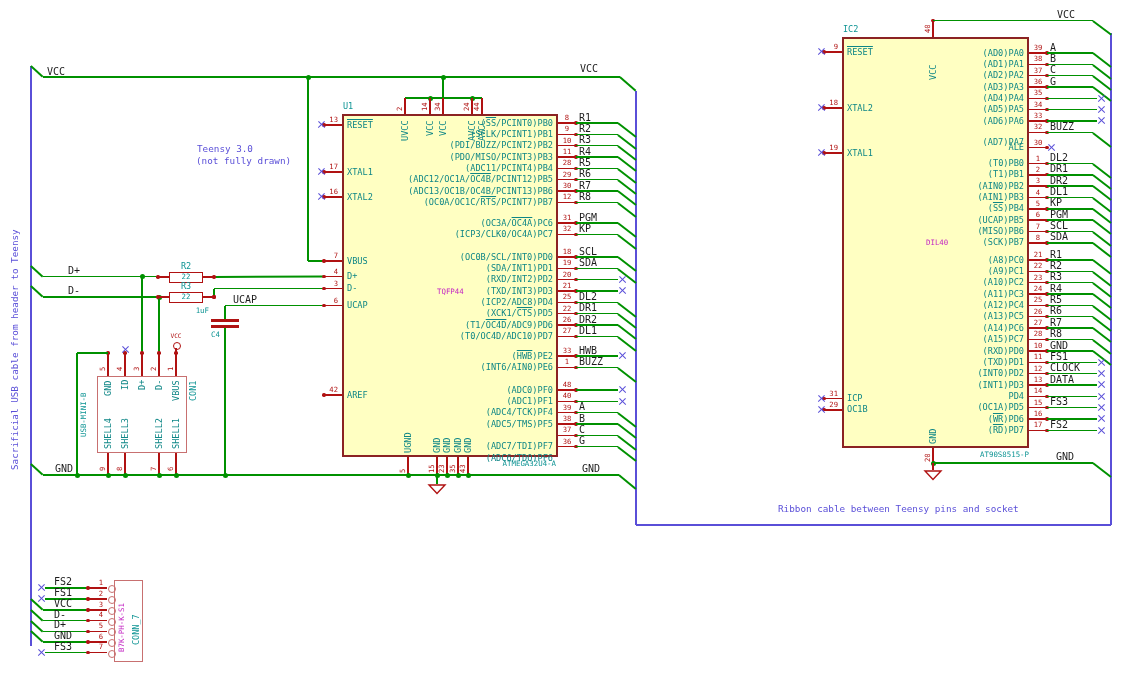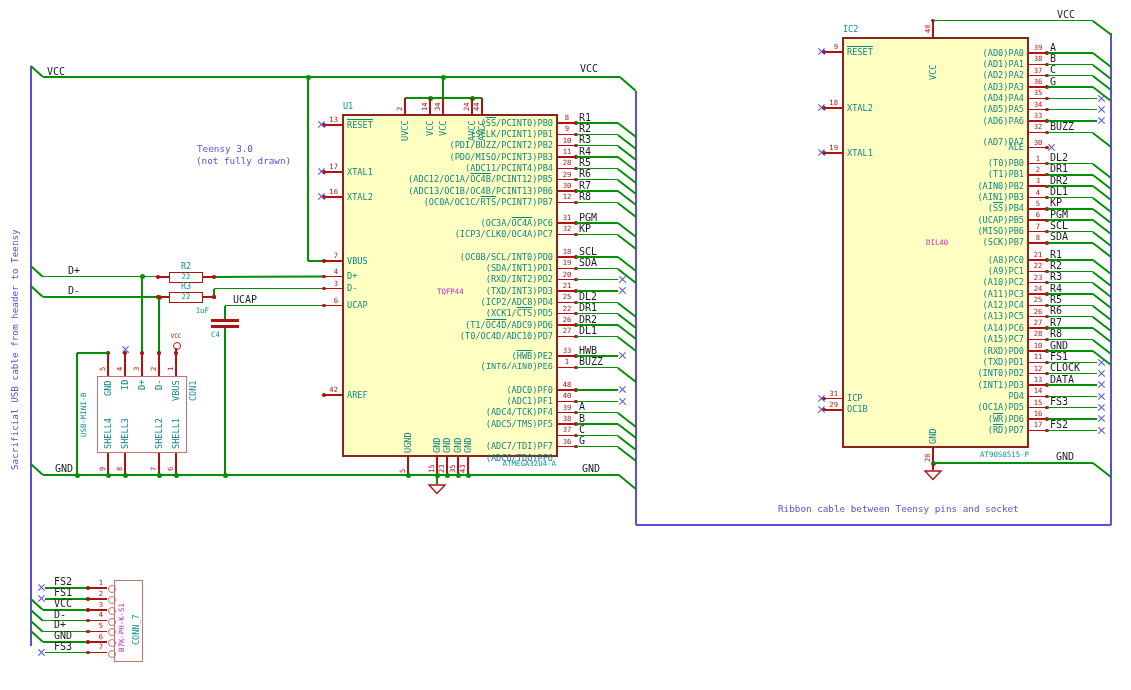--- a/index.html
+++ b/index.html
@@ -270,21 +270,21 @@
     <div class="t pname" style="left: 553px; top: 351.5px; transform: translateX(-100%); transform-origin: 0px 50%;">(<span class="ov">HWB</span>)PE2</div>
     <div class="t netlbl" style="left: 579px; top: 345.5px;">HWB</div>
     <div class="seg" style="background: rgb(0, 145, 0); left: 576px; top: 355.2px; width: 42px; height: 1.6px;"></div>
     <div class="nc" style="left: 618px; top: 352px;">
       <i class="a"></i>
       <i class="b"></i>
     </div>
     <div class="seg" style="background: rgb(176, 18, 18); left: 558px; top: 366.55px; width: 18px; height: 1.5px;"></div>
     <div class="rdot" style="left: 574.3px; top: 365.6px;"></div>
     <div class="t pnum" style="left: 567px; top: 358.3px; transform: translateX(-50%); transform-origin: 0px 50%;">1</div>
-    <div class="t pname" style="left: 553px; top: 362.8px; transform: translateX(-100%); transform-origin: 0px 50%; font-family: Liberation Mono, monospace;">(INT6/AIN0)PE6</div>
+    <div class="t pname" style="left: 553px; top: 362.8px; transform: translateX(-100%); transform-origin: 0px 50%;">(INT6/AIN0)PE6</div>
     <div class="t netlbl" style="left: 579px; top: 356.8px;">BUZZ</div>
     <div class="seg" style="background: rgb(0, 145, 0); left: 576px; top: 366.5px; width: 42px; height: 1.6px;"></div>
     <div class="seg" style="background: rgb(0, 145, 0); left: 618px; top: 366.5px; width: 22.8035px; height: 1.6px; transform-origin: 0px 50%; transform: rotate(37.875deg);"></div>
     <div class="seg" style="background: rgb(176, 18, 18); left: 558px; top: 389.25px; width: 18px; height: 1.5px;"></div>
     <div class="rdot" style="left: 574.3px; top: 388.3px;"></div>
     <div class="t pnum" style="left: 567px; top: 381px; transform: translateX(-50%); transform-origin: 0px 50%;">48</div>
     <div class="t pname" style="left: 553px; top: 385.5px; transform: translateX(-100%); transform-origin: 0px 50%;">(ADC0)PF0</div>
     <div class="seg" style="background: rgb(0, 145, 0); left: 576px; top: 389.2px; width: 42px; height: 1.6px;"></div>
     <div class="nc" style="left: 618px; top: 386px;">
       <i class="a"></i>

